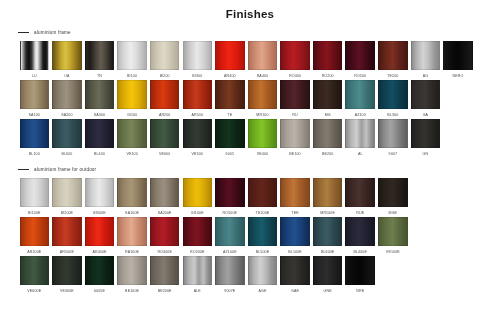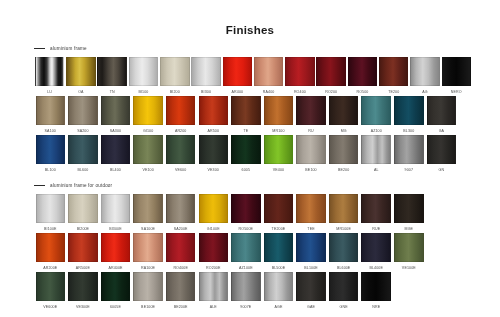--- a/index.html
+++ b/index.html
@@ -2,21 +2,21 @@
 <html><head>
 <meta charset="utf-8">
 <style>
   * { box-sizing: border-box; margin: 0; padding: 0; }
   html, body {
     width: 500px; height: 317px;
     background: #ffffff;
     font-family: "Liberation Sans", sans-serif;
     overflow: hidden;
   }
-  .page { width: 500px; height: 317px; position: relative; padding: 16px; }
+  .page { width: 500px; height: 317px; position: relative; padding: 0; }
 
   .page-title {
     text-align: center;
     font-size: 11.5px;
     font-weight: 700;
     color: #1a1a1a;
     letter-spacing: 0.2px;
     padding-top: 8px;
     padding-bottom: 6px;
   }

